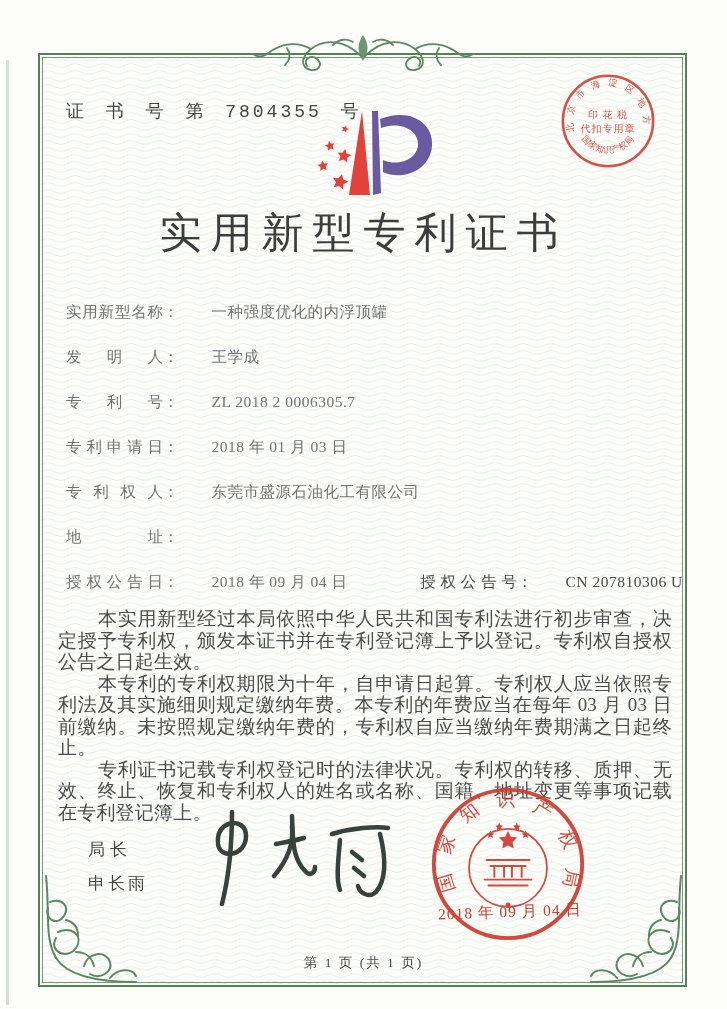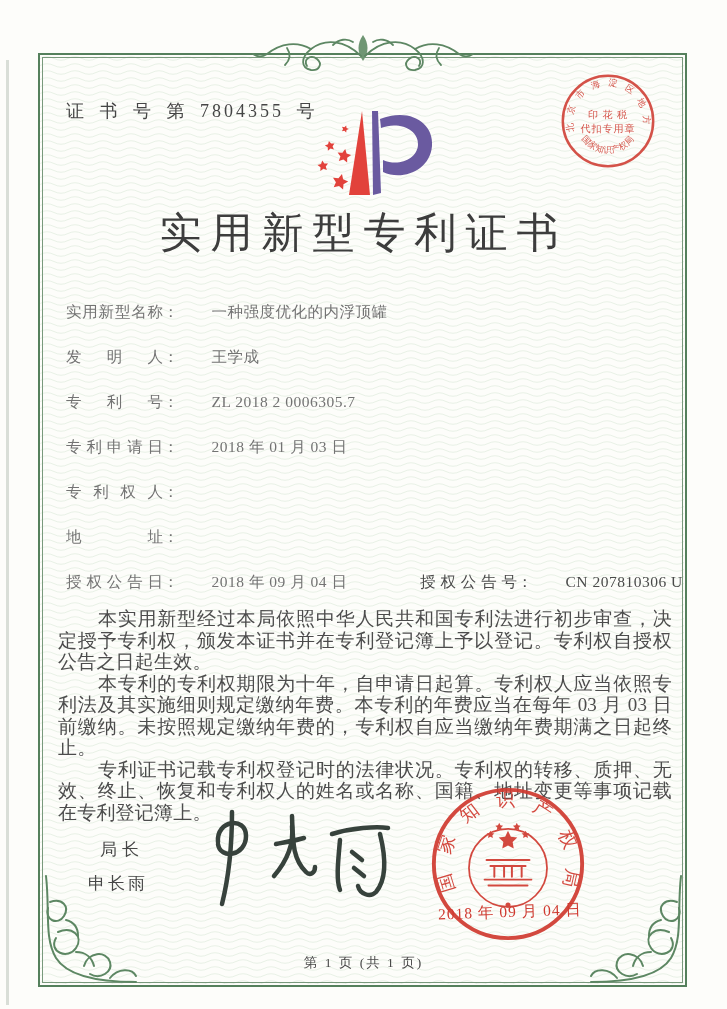--- a/index.html
+++ b/index.html
@@ -9,36 +9,36 @@
     font-family:"Liberation Serif","DejaVu Serif",serif;
   }
   .abs{position:absolute;}
   .page{position:absolute;inset:0;background:#fdfdfa;}
   .scan-edge{position:absolute;left:6px;top:60px;width:3px;height:945px;background:#bcc4ba;opacity:.55;}
   
   .frame{position:absolute;left:38px;top:53px;width:645px;height:930px;border:2.5px solid #55805c;}
   .frame-inner{position:absolute;inset:2px;border:1px solid #79997c;}
   .guilloche{position:absolute;left:40px;top:55px;width:644px;height:929px;opacity:.5;}
   
-  .cert-no{left:66px;top:99px;font-size:18px;letter-spacing:3px;word-spacing:5px;color:#454545;}
+  .cert-no{left:66px;top:99px;font-size:18px;letter-spacing:3px;word-spacing:5px;color:#454545;font-family:Liberation Mono, monospace;}
   .title{left:0;right:0;top:205px;text-align:center;font-size:42px;letter-spacing:9px;
          font-weight:500;color:#3d3d3d;}
   .fields{left:66px;top:300px;width:580px;}
   .field-row{display:flex;align-items:flex-start;font-size:15.5px;line-height:24px;
              margin-bottom:21px;color:#737373;}
   .f-label{display:inline-block;width:97px;text-align:justify;text-align-last:justify;}
   .f-colon{margin-right:9px;}
   .f-value{letter-spacing:.5px;margin-left:24px;}
   .grant-no{left:420px;top:570px;display:flex;align-items:baseline;font-size:15.5px;
             line-height:24px;color:#4a4a4a;}
   .grant-no .f-label{width:97px;}
   .paras{left:58px;top:608px;width:614px;font-size:19px;line-height:21.5px;color:#4c4c4c;
          text-align:justify;}
   .paras p{margin:0;text-indent:2.1em;letter-spacing:.2px;}
-  .signer-title{left:88px;top:838px;font-size:17px;letter-spacing:5px;color:#474747;margin-left:12px;}
+  .signer-title{left:88px;top:838px;font-size:17px;letter-spacing:5px;color:#474747;}
   .signer-name{left:88px;top:872px;font-size:17px;letter-spacing:3px;color:#474747;}
   .seal-date{left:438px;top:902px;font-size:15.5px;letter-spacing:1px;color:#cf3a30;
              transform:rotate(-2deg);white-space:nowrap;}
   .footer{left:0;right:0;top:954px;text-align:center;font-size:13.5px;letter-spacing:2px;color:#4a4a4a;}
   svg{overflow:visible;}
 </style>
 </head>
 <body>
 
 <div class="page">
@@ -158,20 +158,21 @@
 
   <div class="field-row">
     <span class="f-label">专利申请日</span>
         <span class="f-colon">：</span>
         <span class="f-value">2018 年 01 月 03 日</span>
   </div>
 
   <div class="field-row">
     <span class="f-label">专利权人</span>
         <span class="f-colon">：</span>
+        <span class="f-value">东莞市盛源石油化工有限公司</span>
   </div>
 
   <div class="field-row">
     <span class="f-label">地址</span>
         <span class="f-colon">：</span>
   </div>
 
   <div class="field-row">
     <span class="f-label">授权公告日</span>
         <span class="f-colon">：</span>

